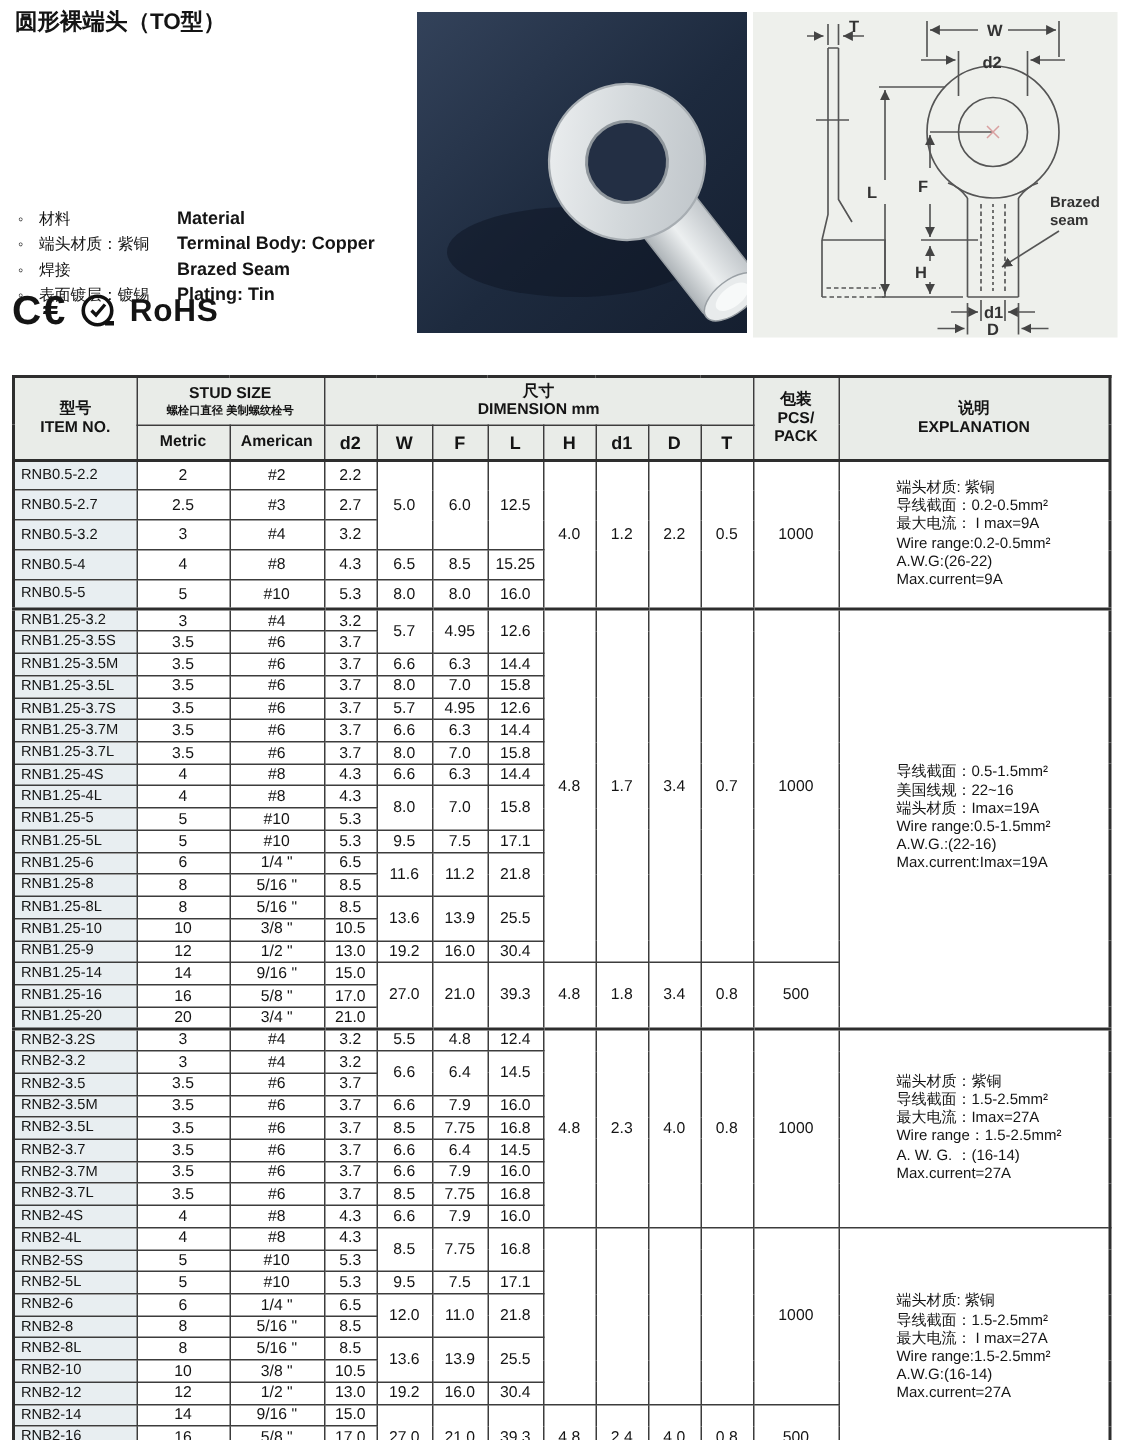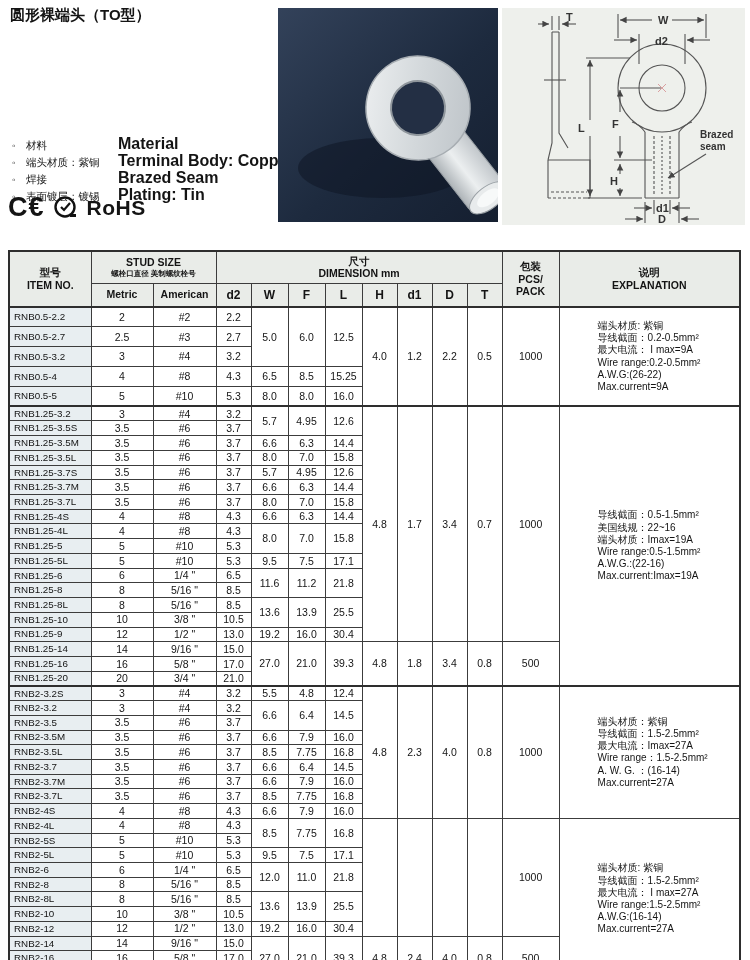--- a/index.html
+++ b/index.html
@@ -6,21 +6,21 @@
   body{width:750px;height:960px;font-family:"Liberation Sans","DejaVu Sans",sans-serif;color:#141414;position:relative;}
   
   .top{position:relative;width:644px;height:248px;}
   .title-block{position:absolute;left:10px;top:6px;line-height:1.15;}
   .title-cn{font-size:15px;font-weight:bold;}
   .title-en{font-size:17px;font-weight:600;letter-spacing:-0.2px;}
   .materials{position:absolute;left:12px;top:122px;}
   .mat-row{display:flex;align-items:baseline;height:17px;}
   .mat-bullet{width:14px;font-size:10px;color:#222;}
   .mat-cn{width:92px;font-size:10.5px;margin-top:17px;}
-  .mat-en{font-size:16px;font-weight:600;}
+  .mat-en{font-size:12px;font-weight:600;}
   .certs{position:absolute;left:8px;top:192px;display:flex;align-items:center;gap:8px;}
   .ce-mark{font-size:27px;font-weight:bold;letter-spacing:1px;}
   .rohs{font-size:21px;font-weight:bold;letter-spacing:0.5px;}
   .photo{position:absolute;left:278px;top:8px;width:220px;height:214px;}
   .diagram{position:absolute;left:502px;top:8px;width:243px;height:217px;background:#eef0ec;}
   svg text{font-family:"Liberation Sans","DejaVu Sans",sans-serif;}
   
   table{border-collapse:collapse;table-layout:fixed;width:733px;margin-left:8px;margin-top:2px;}
   th,td{border:1px solid #3c3c3c;overflow:hidden;white-space:nowrap;}
   table{border:2px solid #2e2e2e;}

